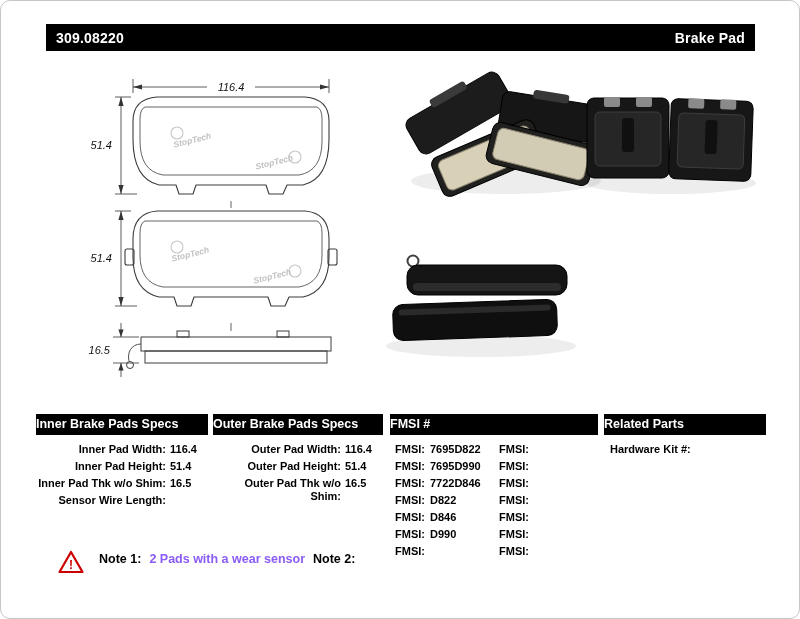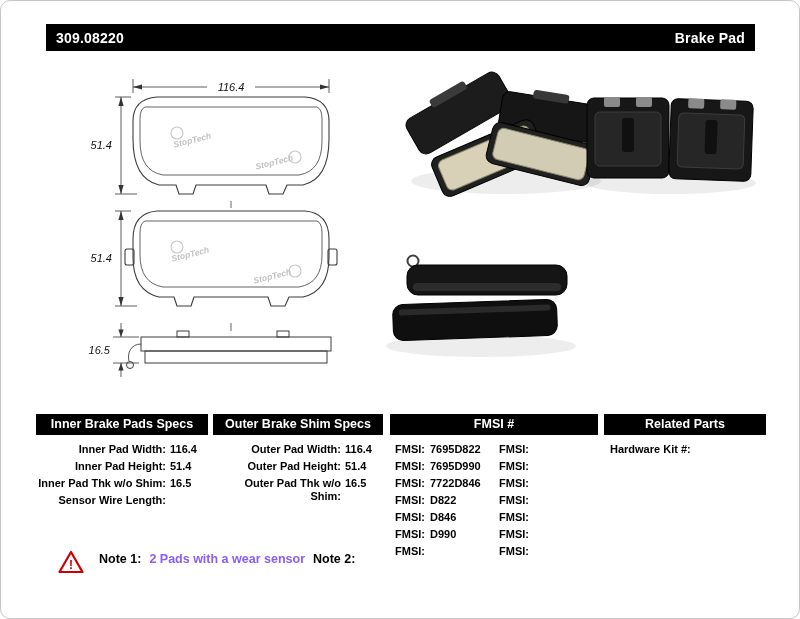--- a/index.html
+++ b/index.html
@@ -18,21 +18,21 @@
   }
   .artwork { position: absolute; left: 40px; top: 60px; }
 
   .col { position: absolute; top: 413px; }
   .col-inner   { left: 35px;  width: 172px; }
   .col-outer   { left: 212px; width: 170px; }
   .col-fmsi    { left: 389px; width: 208px; }
   .col-related { left: 603px; width: 162px; }
   .th {
     background: #000; color: #fff; font-weight: bold; font-size: 12.5px;
-    text-align: center; height: 21px; line-height: 21px;
+    height: 21px; line-height: 21px;
   }
   .rows { margin-top: 8px; display: grid; row-gap: 4px; font-size: 11px; font-weight: bold; color: #000; }
   .specrow { display: grid; grid-template-columns: 1fr 38px; column-gap: 4px; height: 13px; line-height: 13px; }
   .specrow .lbl { text-align: right; }
   .specrow .val { text-align: left; }
   .fmsi-wrap { display: flex; margin-top: 8px; }
   .fmsi-col { width: 50%; display: grid; row-gap: 4px; font-size: 11px; font-weight: bold; }
   .fmsirow { display: flex; height: 13px; line-height: 13px; padding-left: 5px; }
   .fmsirow .val { margin-left: 5px; }
   .relrow { padding-left: 6px; height: 13px; line-height: 13px; }
@@ -190,21 +190,21 @@
         <span class="val">16.5</span>
       </div>
       <div class="specrow">
         <span class="lbl">Sensor Wire Length:</span>
         <span class="val"></span>
       </div>
     </div>
   </section>
 
   <section class="col col-outer">
-    <div class="th">Outer Brake Shim Specs</div>
+    <div class="th">Outer Brake Pads Specs</div>
     <div class="rows">
       <div class="specrow">
         <span class="lbl">Outer Pad Width:</span>
         <span class="val">116.4</span>
       </div>
       <div class="specrow">
         <span class="lbl">Outer Pad Height:</span>
         <span class="val">51.4</span>
       </div>
       <div class="specrow">

